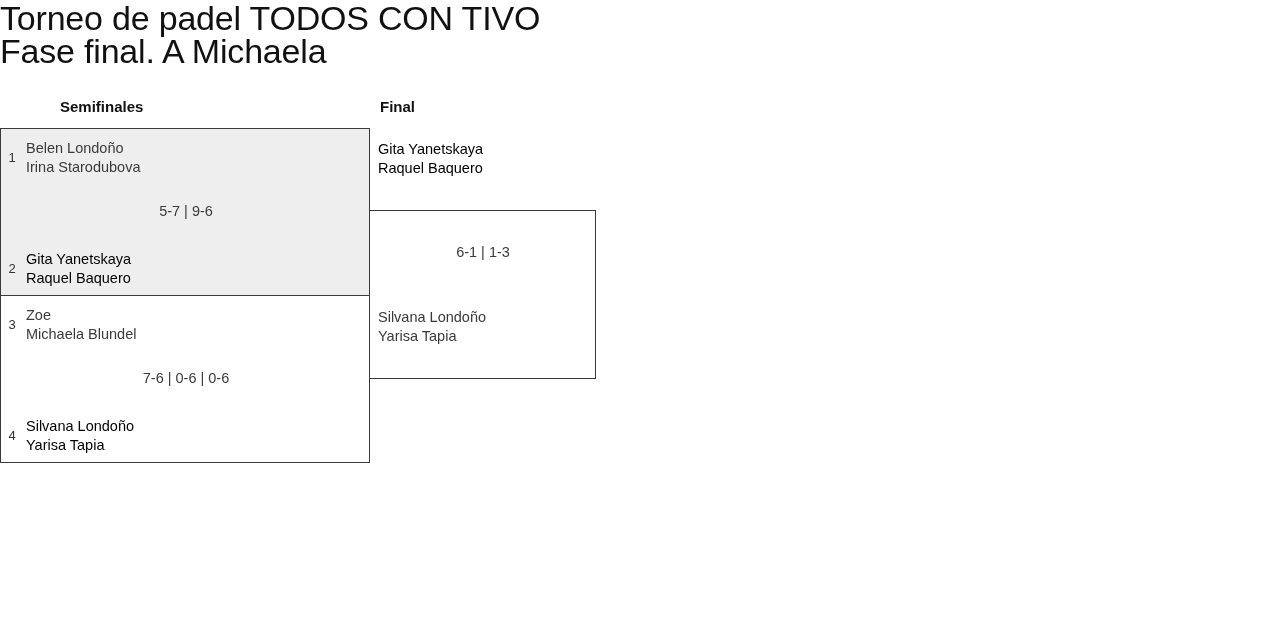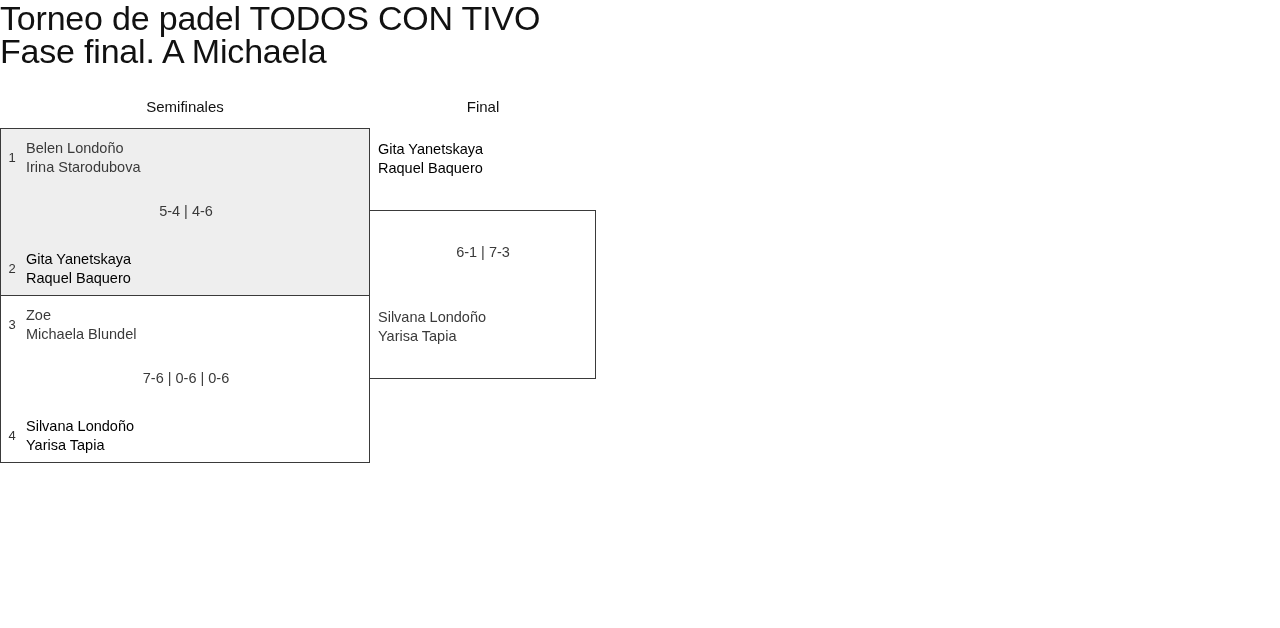--- a/index.html
+++ b/index.html
@@ -66,23 +66,23 @@
     font-weight: 700;
     color: #6FB92C;
     letter-spacing: -1.5px;
     line-height: 58px;
   }
 
   
   .round-label {
     position: absolute;
     font-size: 15px;
-    font-weight: 400;
+    font-weight: 700;
     color: #111111;
-    text-align: center;
+    text-align: left;
     white-space: nowrap;
   }
   .round-semis { left: 60px;  top: 98px; width: 250px; }
   .round-final { left: 380px; top: 98px; width: 206px; }
 
   
   .match-box {
     position: absolute;
     border: 1px solid #3a3a3a;
   }
@@ -196,21 +196,21 @@
 
   <div class="match-box sf1">
     <div class="team sf-top">
       <span class="seed">1</span>
       <span class="names">
         <span class="player">Belen Londoño</span>
         <span class="player">Irina Starodubova</span>
       </span>
     </div>
 
-    <div class="score sf-score">5-4 | 4-6</div>
+    <div class="score sf-score">5-7 | 9-6</div>
 
     <div class="team sf-bottom winner">
       <span class="seed">2</span>
       <span class="names">
         <span class="player">Gita Yanetskaya</span>
         <span class="player">Raquel Baquero</span>
       </span>
     </div>
   </div>
 
@@ -236,21 +236,21 @@
 
   <div class="match-box fin"></div>
 
   <div class="fin-winner winner">
     <span class="names">
       <span class="player">Gita Yanetskaya</span>
       <span class="player">Raquel Baquero</span>
     </span>
   </div>
 
-  <div class="fin-score">6-1 | 7-3</div>
+  <div class="fin-score">6-1 | 1-3</div>
 
   <div class="fin-loser">
     <span class="names">
       <span class="player">Silvana Londoño</span>
       <span class="player">Yarisa Tapia</span>
     </span>
   </div>
 
 </div>
 

